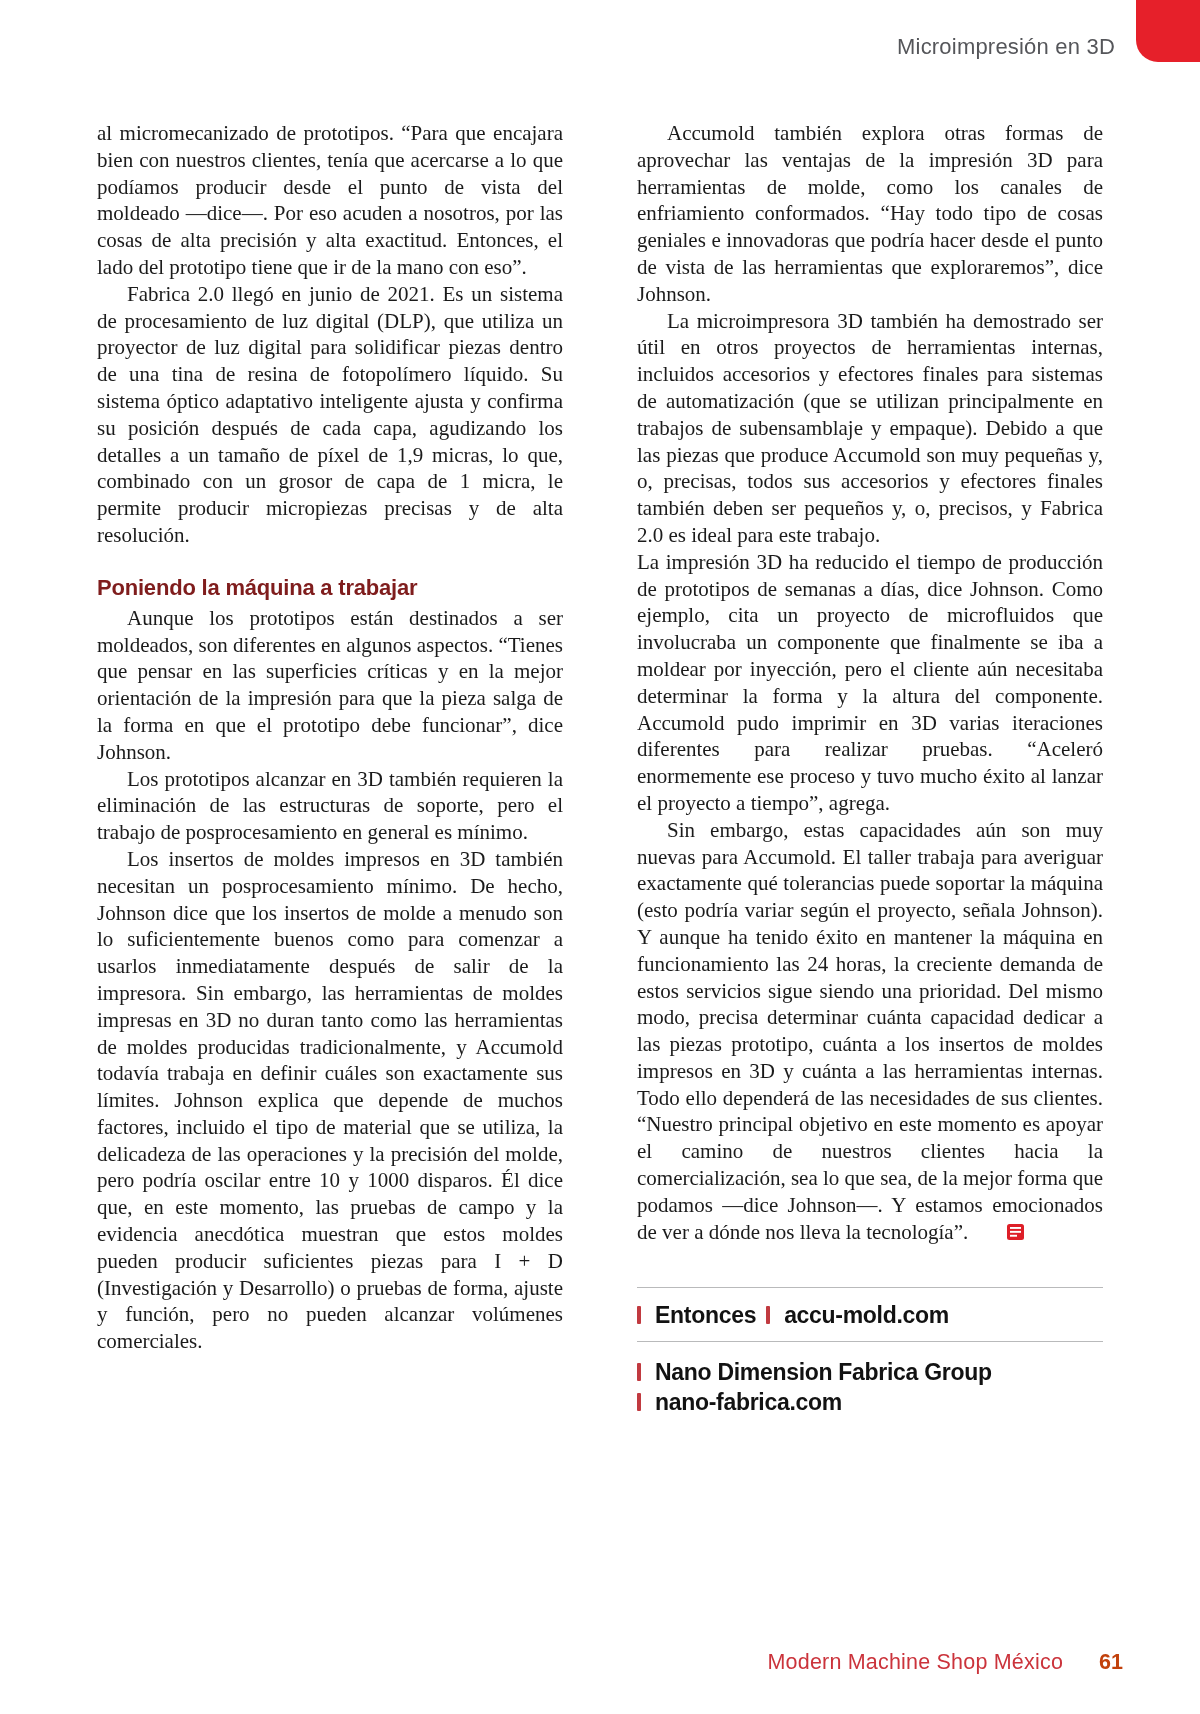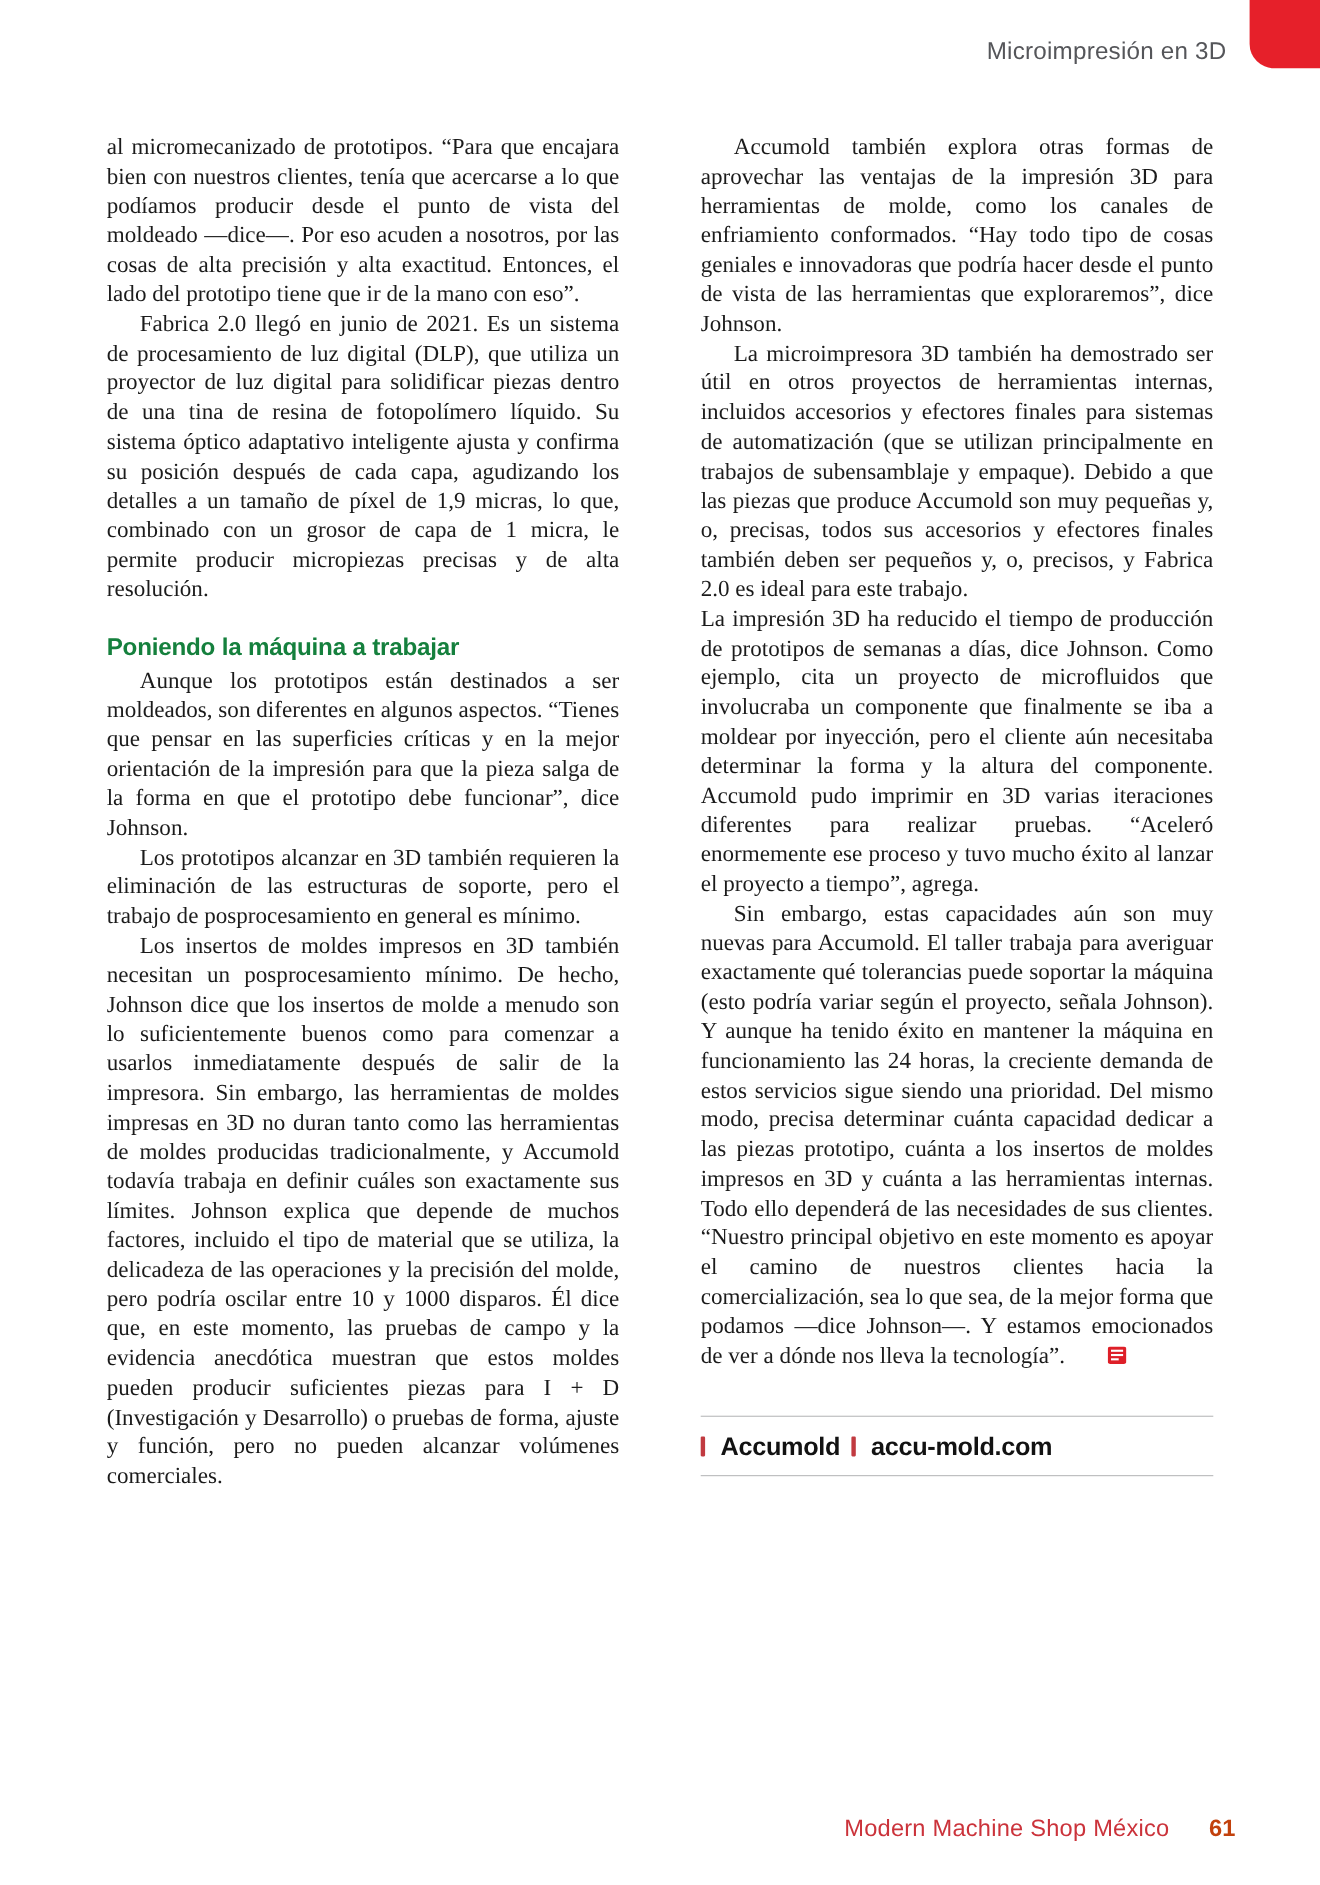--- a/index.html
+++ b/index.html
@@ -30,21 +30,21 @@
     display:flex;gap:74px;justify-content:flex-end;
   }
   .col{flex:1;min-width:0;}
   .col p{
     font-size:21px;line-height:26.8px;text-align:justify;
     hyphens:auto;-webkit-hyphens:auto;
   }
   .col p.indent{text-indent:30px;}
   .col h2{
     font-family:"Liberation Sans", sans-serif;font-size:22px;font-weight:bold;
-    letter-spacing:-0.2px;color:#15803d;
+    letter-spacing:-0.2px;color:#7f1d1d;
     margin-top:26px;margin-bottom:4px;
   }
   .endmark-icon{
     display:inline-block;width:17px;height:16px;margin-left:9px;
     vertical-align:-1px;
   }
   .links-block{margin-top:42px;}
   .rule{border:none;border-top:1px solid var(--rule-gray);height:0;}
   .link-line{
     font-family:"Liberation Sans", sans-serif;font-weight:bold;font-size:23px;
@@ -90,23 +90,27 @@
     <p class="indent"><span>Sin embargo, estas capacidades aún son muy nuevas para Accumold. El taller trabaja para averiguar exactamente qué tolerancias puede soportar la máquina (esto podría variar según el proyecto, señala Johnson). Y aunque ha tenido éxito en mantener la máquina en funcionamiento las 24 horas, la creciente demanda de estos servicios sigue siendo una prioridad. Del mismo modo, precisa determinar cuánta capacidad dedicar a las piezas prototipo, cuánta a los insertos de moldes impresos en 3D y cuánta a las herramientas internas. Todo ello dependerá de las necesidades de sus clientes. “Nuestro principal objetivo en este momento es apoyar el camino de nuestros clientes hacia la comercialización, sea lo que sea, de la mejor forma que podamos —dice Johnson—. Y estamos emocionados de ver a dónde nos lleva la tecnología”.</span><span class="endmark-icon"><svg width="17" height="16" viewBox="0 0 17 16" xmlns="http://www.w3.org/2000/svg">
             <rect width="17" height="16" rx="2.5" fill="#DE1F28"></rect>
             <rect x="3" y="3" width="11" height="1.9" fill="#ffffff"></rect>
             <rect x="3" y="6.9" width="11" height="1.9" fill="#ffffff"></rect>
             <rect x="3" y="10.8" width="7" height="1.9" fill="#ffffff"></rect>
           </svg></span></p>
 
     <div class="links-block">
       <hr class="rule">
       <div class="link-line">
-        <span class="redbar"></span><span>Accumold</span><span class="redbar mid"></span><span>accu-mold.com</span>
+        <span class="redbar"></span><span>Entonces</span><span class="redbar mid"></span><span>accu-mold.com</span>
       </div>
       <hr class="rule">
+      <div class="link-line stacked">
+        <div><span class="redbar"></span><span>Nano Dimension Fabrica Group</span></div>
+        <div><span class="redbar"></span><span>nano-fabrica.com</span></div>
+      </div>
     </div>
   </div>
 
 </div>
 
 <div class="page-footer">
   <span class="magazine-name">Modern Machine Shop México</span>
   <span class="page-number">61</span>
 </div>
 

